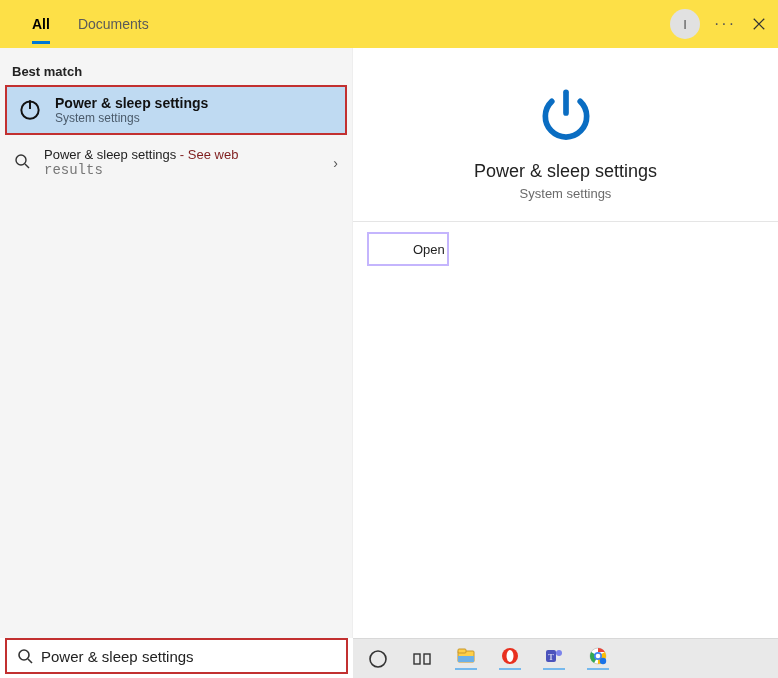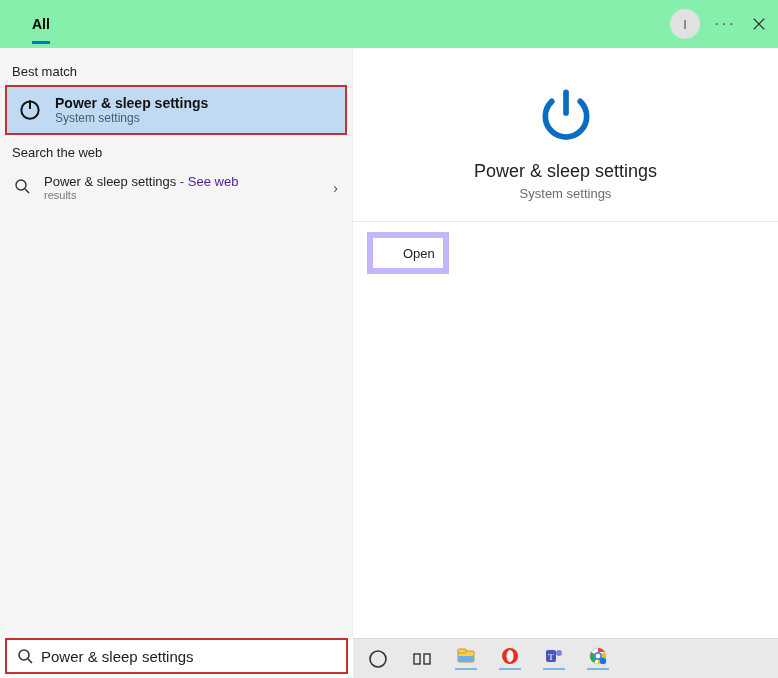--- a/index.html
+++ b/index.html
@@ -11,21 +11,21 @@
       background: #fff;
       position: relative;
       overflow: hidden;
     }
     
     .header {
       height: 48px;
       display: flex;
       align-items: center;
       padding: 0 10px 0 18px;
-      background: #86efac;
+      background: #fde047;
       border-bottom: 0;
     }
     .tabs { display: flex; gap: 0; }
     .tab {
       padding: 14px 14px;
       font-size: 14px;
       color: #5a5a5a;
       cursor: pointer;
       position: relative;
     }
@@ -59,21 +59,21 @@
       background: #f5f5f5;
       border-right: 1px solid #eee;
       padding-top: 8px;
     }
     .right-col {
       flex:1;
       background:#fff;
       display:flex; flex-direction:column;
     }
     .section-label {
-      font-size:13px; font-weight:400; color:#222;
+      font-size:13px; font-weight:700; color:#222;
       padding: 8px 12px 4px 12px;
     }
 
     
     .best-row {
       display:flex; align-items:center;
       margin: 2px 5px;
       padding: 8px 10px;
       background:#bfdaf2;
       border:2px solid #c23030;
@@ -86,40 +86,40 @@
 
     
     .web-row {
       display:flex; align-items:center;
       padding: 10px 14px;
       gap:14px;
       cursor:pointer;
     }
     .web-row .txt { flex:1; }
     .web-title { font-size:13px; color:#222; }
-    .web-suffix { font-size:13px; color:#4c1d95;margin-top:6px; }
-    .web-sub { font-size:11px; color:#777; }
+    .web-suffix { font-size:13px; color:#7f1d1d;margin-top:6px; }
+    .web-sub { font-size:14px; color:#777;font-family:Liberation Mono, monospace; }
     .chevron { color:#555; font-size:14px; }
 
     
     .preview-card {
       padding: 22px 30px 20px 30px;
       border-bottom:1px solid #e5e5e5;
       text-align:center;
       margin-top:12px;
     }
     .power-icon-lg svg { width:62px; height:62px; }
     .preview-title { font-size:18px; color:#222; margin-top:14px; }
     .preview-sub { font-size:13px; color:#6a6a6a; margin-top:4px; }
 
     .open-btn {
       margin: 10px 14px;
       width: 82px;
-      border:6px solid #c4b5fd;
-      padding: 7px 10px;
+      border:2px solid #c4b5fd;
+      padding: 7px 24px;
       display:flex; align-items:center; gap:20px;
       font-size:13px; color:#222;
       cursor:pointer;
     }
     .open-btn svg { width:16px; height:16px; color:#0078d4; }
 
     
     .bottom {
       position:absolute; left:0; right:0; bottom:0; height:40px;
       display:flex;
@@ -147,20 +147,21 @@
     .tb-icon { width:22px; height:22px; display:flex; align-items:center; justify-content:center; cursor:pointer;}
     .tb-icon svg { width:20px; height:20px; }
     .tb-underline { border-bottom:2px solid #76b9ed; padding-bottom:3px;}
   </style>
 </head>
 <body>
 
 <div class="header">
   <div class="tabs">
     <div class="tab active"><span>All</span></div>
+    <div class="tab"><span>Documents</span></div>
   </div>
   <div class="header-right">
     <div class="avatar">
         <span>I</span>
       </div>
     <div class="more-dots">···</div>
     <div class="close-x">
       <svg viewBox="0 0 16 16">
           <path d="M2 2 L14 14 M14 2 L2 14" stroke="#333" stroke-width="1.4" fill="none"></path>
         </svg>
@@ -177,21 +178,20 @@
         <svg viewBox="0 0 24 24">
             <circle cx="12" cy="13" r="8" fill="none" stroke="#111" stroke-width="1.8"></circle>
             <line x1="12" y1="4" x2="12" y2="12" stroke="#111" stroke-width="1.8"></line>
           </svg>
       </div>
       <div>
         <div class="best-title">Power &amp; sleep settings</div>
         <div class="best-sub">System settings</div>
       </div>
     </div>
-    <div class="section-label">Search the web</div>
     <div class="web-row">
       <div>
         <svg viewBox="0 0 16 16" width="16" height="16">
             <circle cx="7" cy="7" r="5" fill="none" stroke="#333" stroke-width="1.4"></circle>
             <line x1="11" y1="11" x2="15" y2="15" stroke="#333" stroke-width="1.4"></line>
           </svg>
       </div>
       <div class="txt">
         <div><span class="web-title">Power &amp; sleep settings</span><span class="web-suffix"> - See web</span></div>
         <div class="web-sub">results</div>

